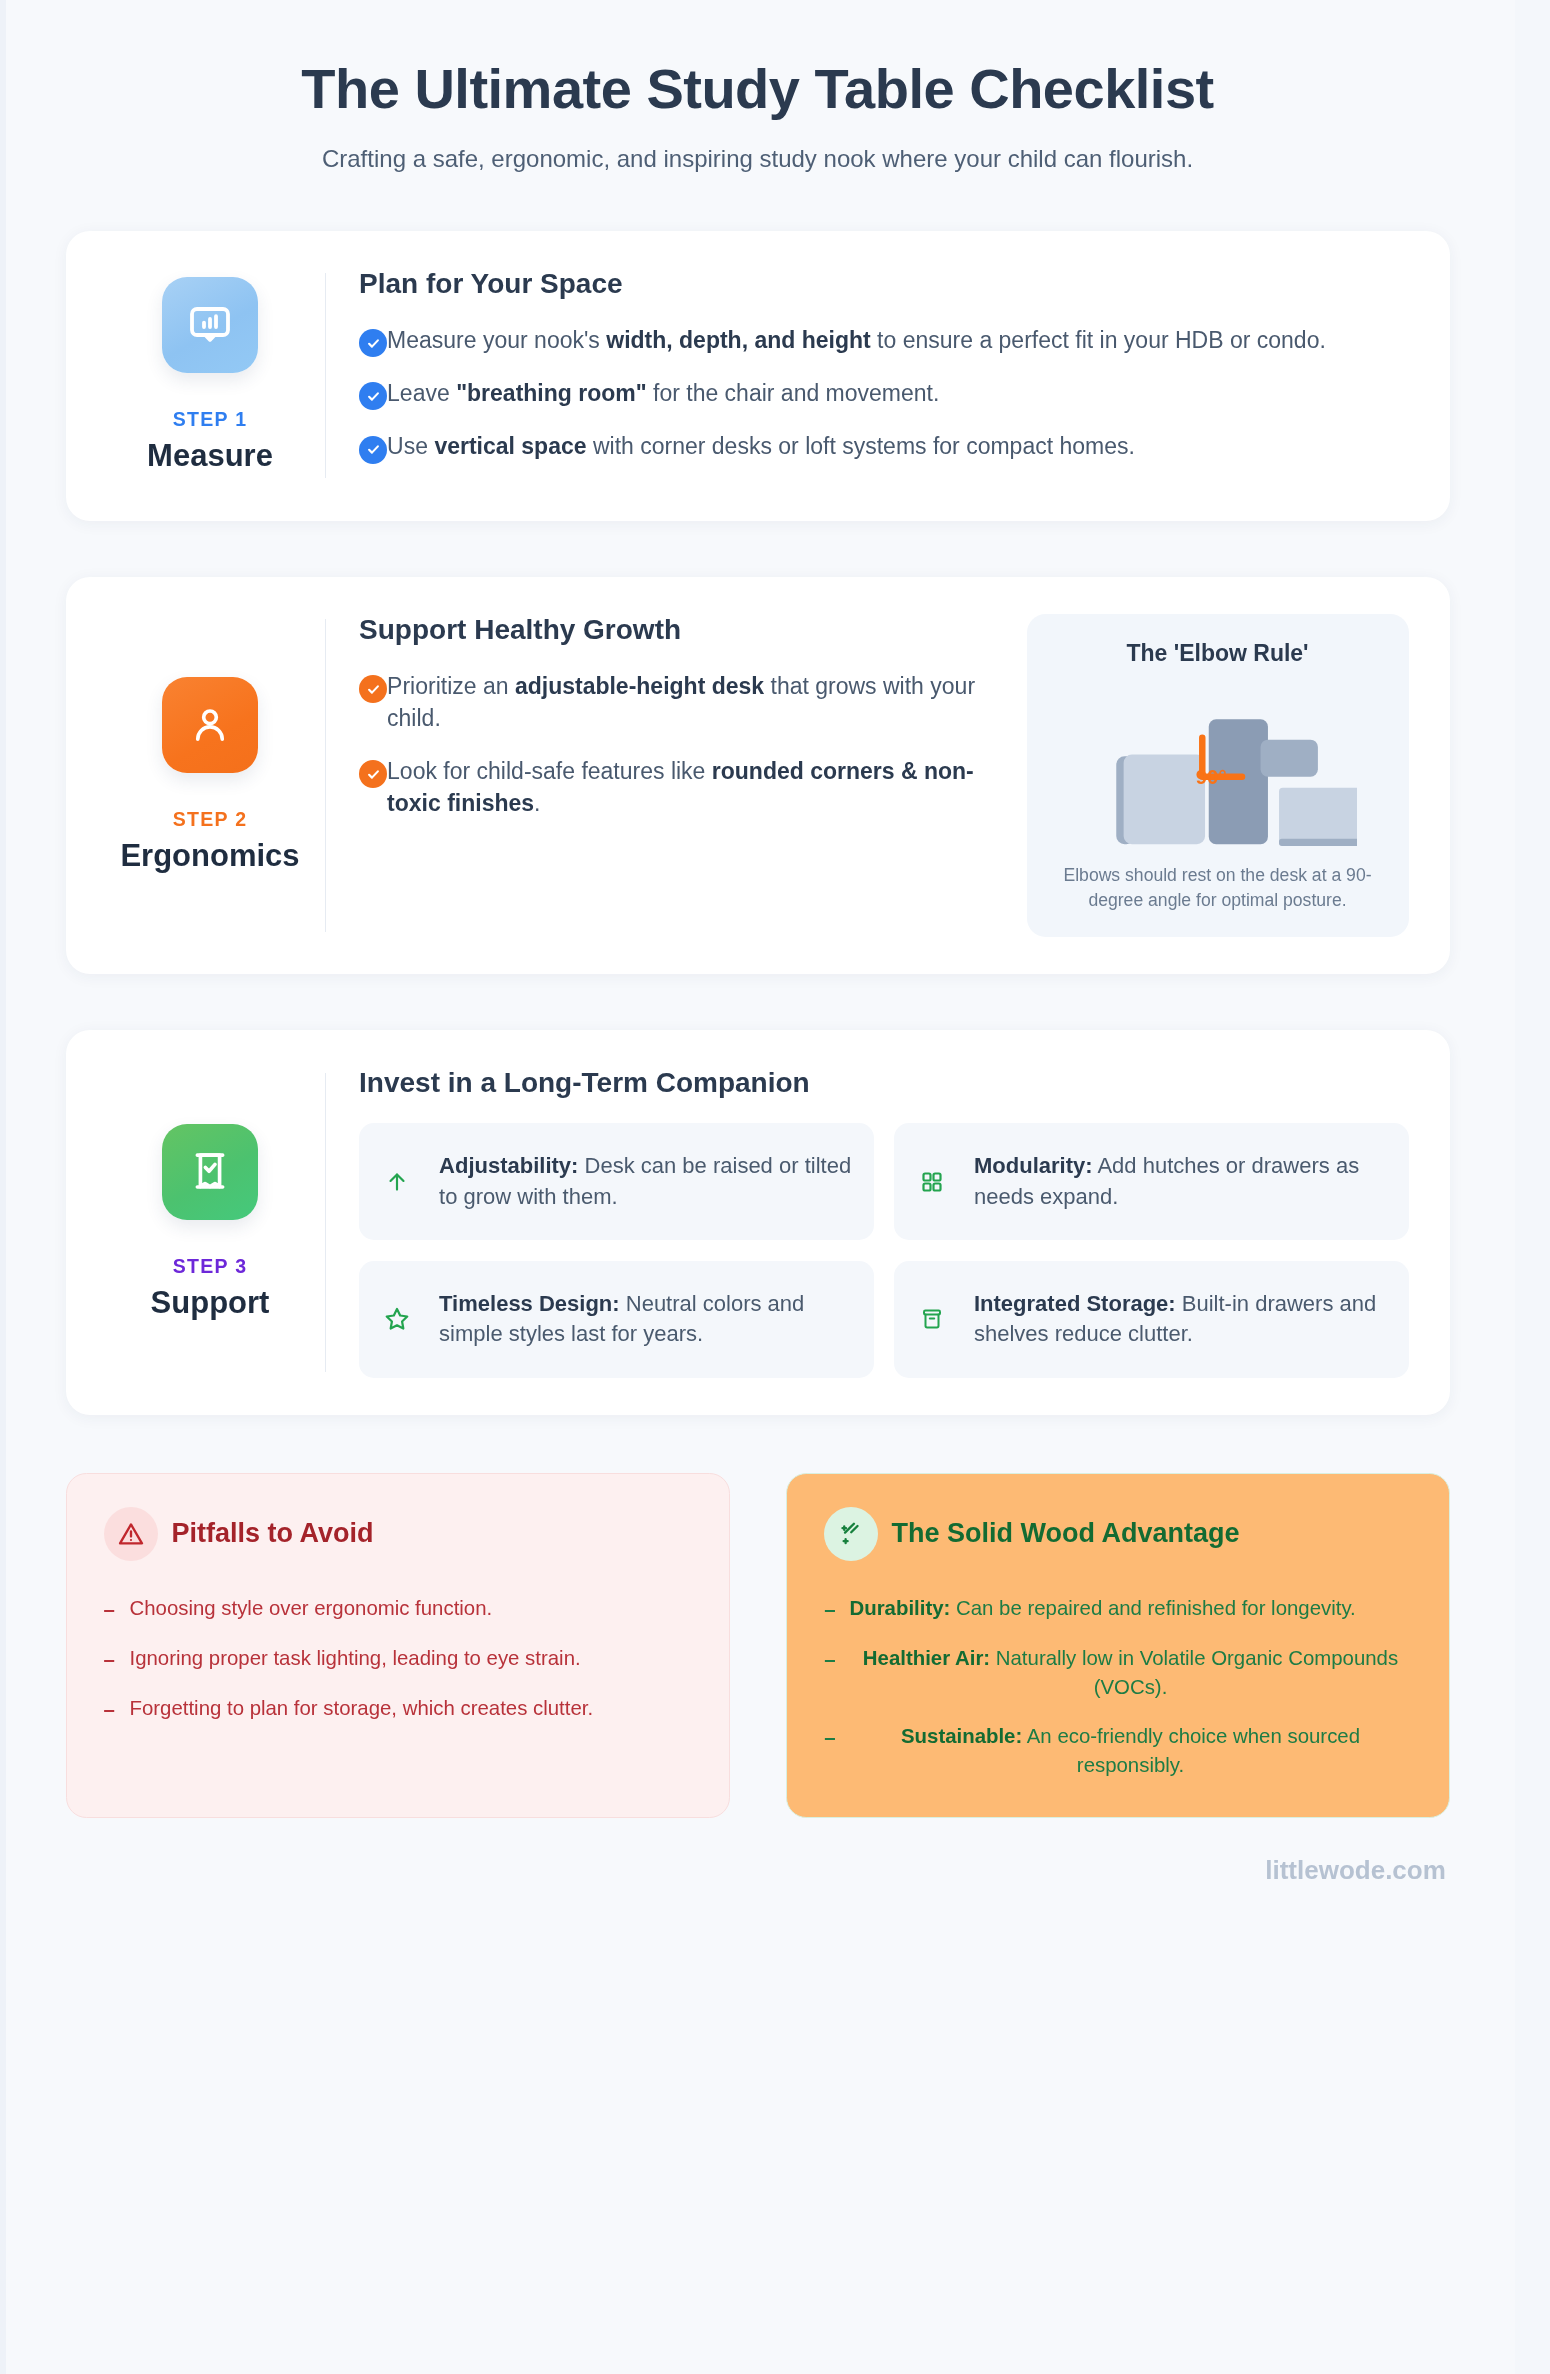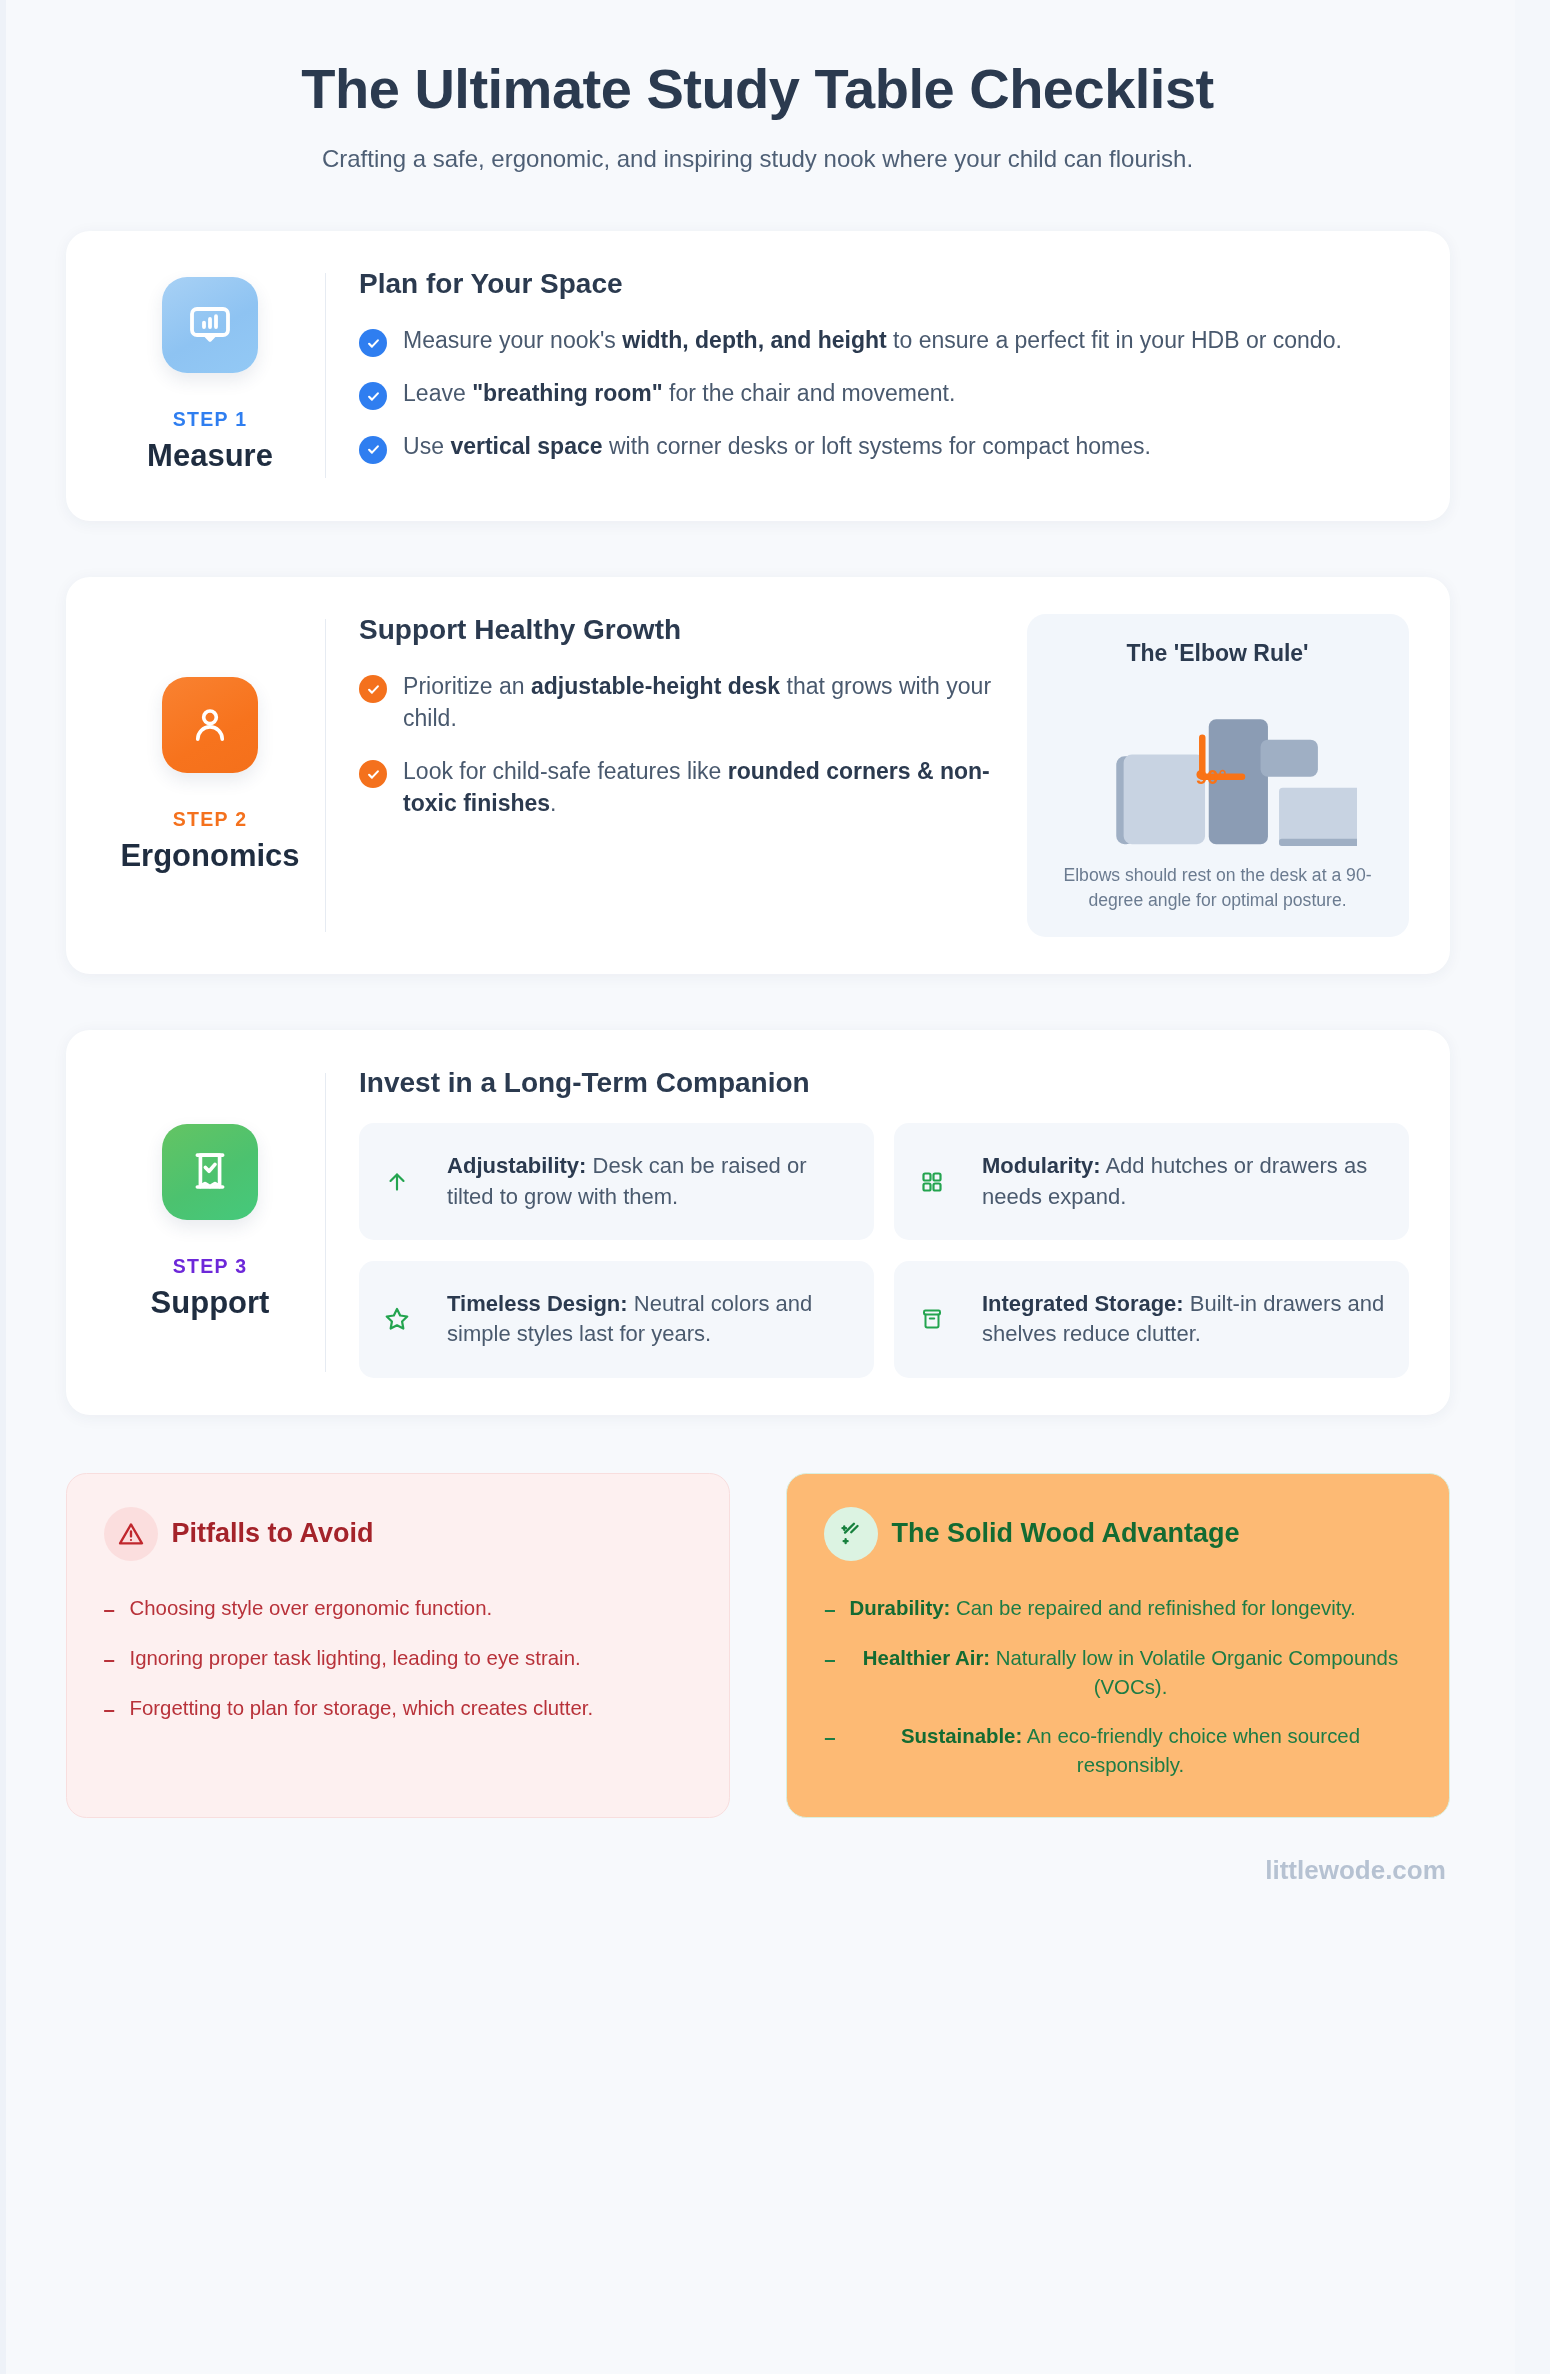--- a/index.html
+++ b/index.html
@@ -108,21 +108,20 @@
     font-size: 28px;
     font-weight: 700;
     color: #2b3a4f;
     margin-bottom: 24px;
   }
 
   ul.checks { list-style: none; }
   ul.checks li {
     display: flex;
     align-items: flex-start;
-    gap: 16px;
     margin-bottom: 19.5px;
   }
   ul.checks li:last-child { margin-bottom: 0; }
   .chk {
     flex: 0 0 28px;
     width: 28px; height: 28px;
     border-radius: 50%;
     display: flex; align-items: center; justify-content: center;
     margin-top: 5.6px;
   }
@@ -167,21 +166,21 @@
     grid-template-columns: 1fr 1fr;
     gap: 20.4px;
     margin-top: 24px;
   }
   .feat-box {
     background: #f4f7fb;
     border-radius: 15px;
     padding: 24px 22px;
     display: flex;
     align-items: center;
-    gap: 34px;
+    gap: 26px;
     min-height: 117px;
     justify-content: flex-end;
   }
   .feat-icon {
     flex: 0 0 32px;
     width: 32px; height: 32px;
     display: flex; align-items: center; justify-content: center;
     color: #23a44f;
   }
   .feat-text {

